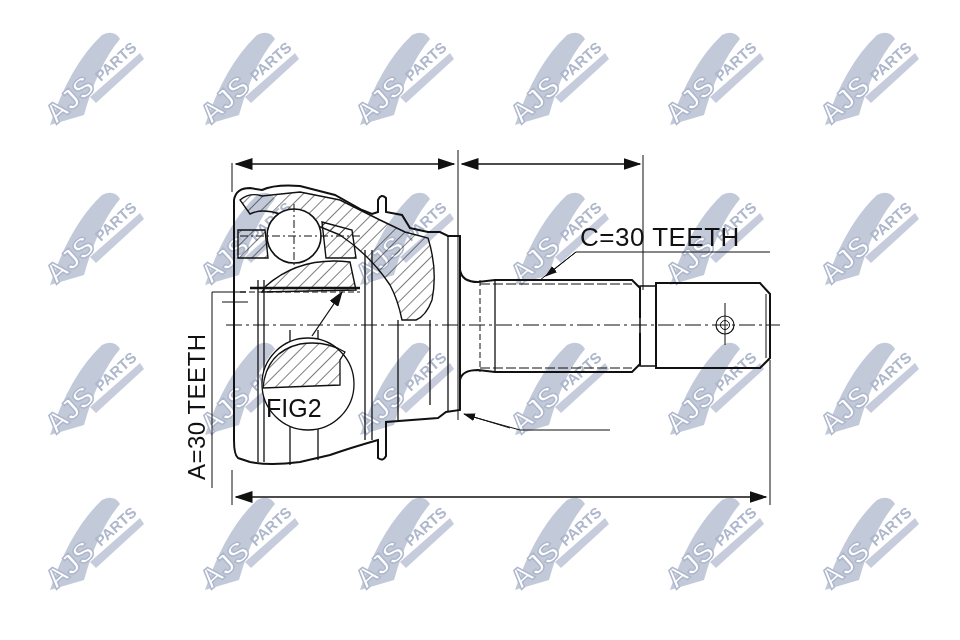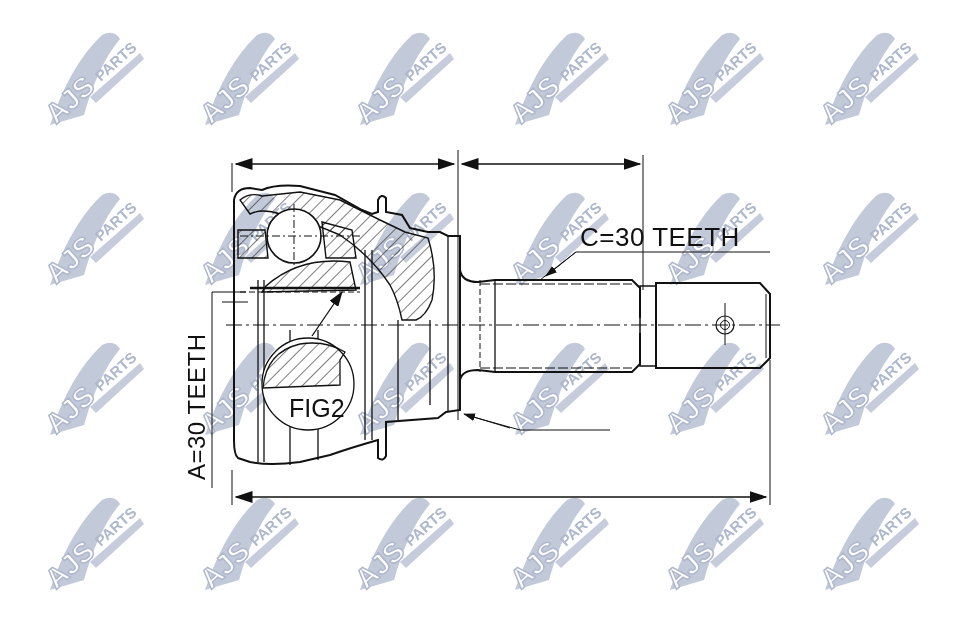--- a/index.html
+++ b/index.html
@@ -1,21 +1,21 @@
 <!DOCTYPE html>
 <html><head>
   <meta charset="utf-8">
   <style>
     html, body { margin: 0; padding: 0; background: #ffffff; }
     body { width: 960px; height: 640px; position: relative; overflow: hidden; font-family: "Liberation Sans", sans-serif; }
     .wm-layer { position: absolute; left: 0; top: 0; width: 960px; height: 640px; pointer-events: none; }
     .wm { position: absolute; width: 120px; height: 110px; }
     .drawing { position: absolute; left: 0; top: 0; width: 960px; height: 640px; }
     .label-c { position: absolute; left: 580px; top: 222px; font-size: 26px; color: #111; letter-spacing: 0.5px; }
-    .label-fig { position: absolute; left: 266px; top: 394px; font-size: 25px; color: #111; margin-left: 23px; }
+    .label-fig { position: absolute; left: 266px; top: 394px; font-size: 25px; color: #111; }
     .label-a { position: absolute; left: 183px; top: 480px; font-size: 24px; color: #111; transform-origin: 0 0; transform: rotate(-90deg); white-space: nowrap; letter-spacing: 0.5px; }
   </style>
 </head>
 <body>
 
 <div class="wm-layer" id="wm-layer">
     <div class="wm" style="left: 40px; top: 25px;"><svg width="120" height="110" viewBox="0 0 120 110" xmlns="http://www.w3.org/2000/svg">
         <path d="M10,100 Q30,40 62,10 Q74,4 80,14 Q58,40 44,90 Z" fill="#aeb7cc" opacity="0.75"></path>
         <path d="M50,72 L100,28 L104,34 L56,78 Z" fill="#aeb7cc" opacity="0.7"></path>
         <g transform="translate(16,100) rotate(-42)">

